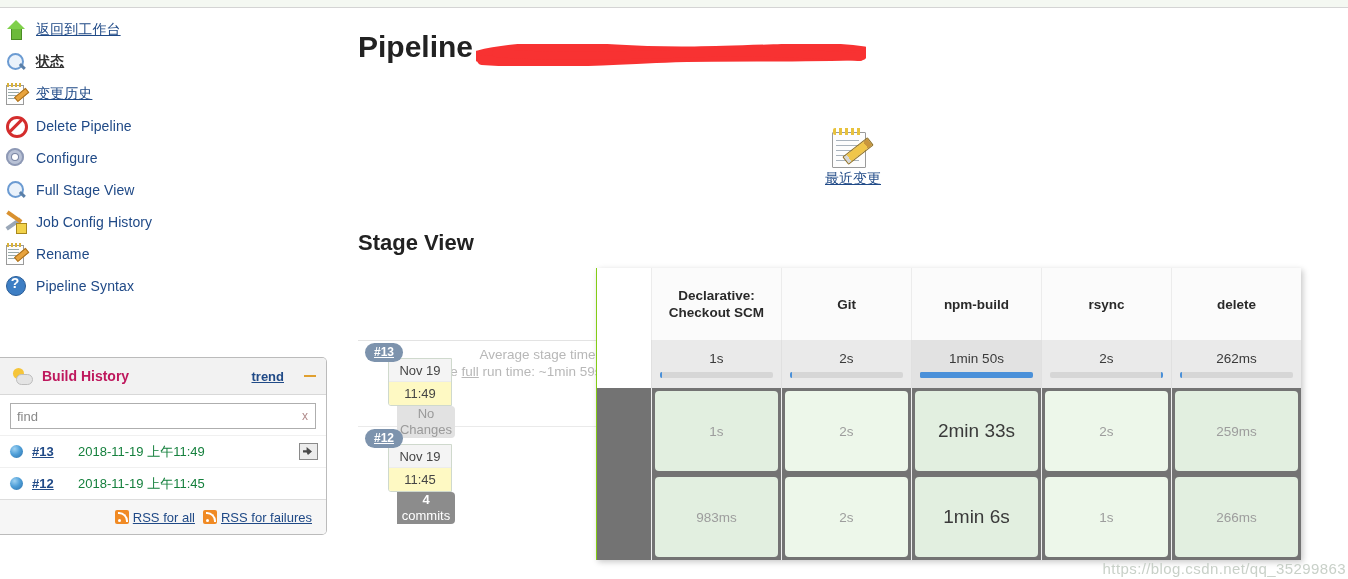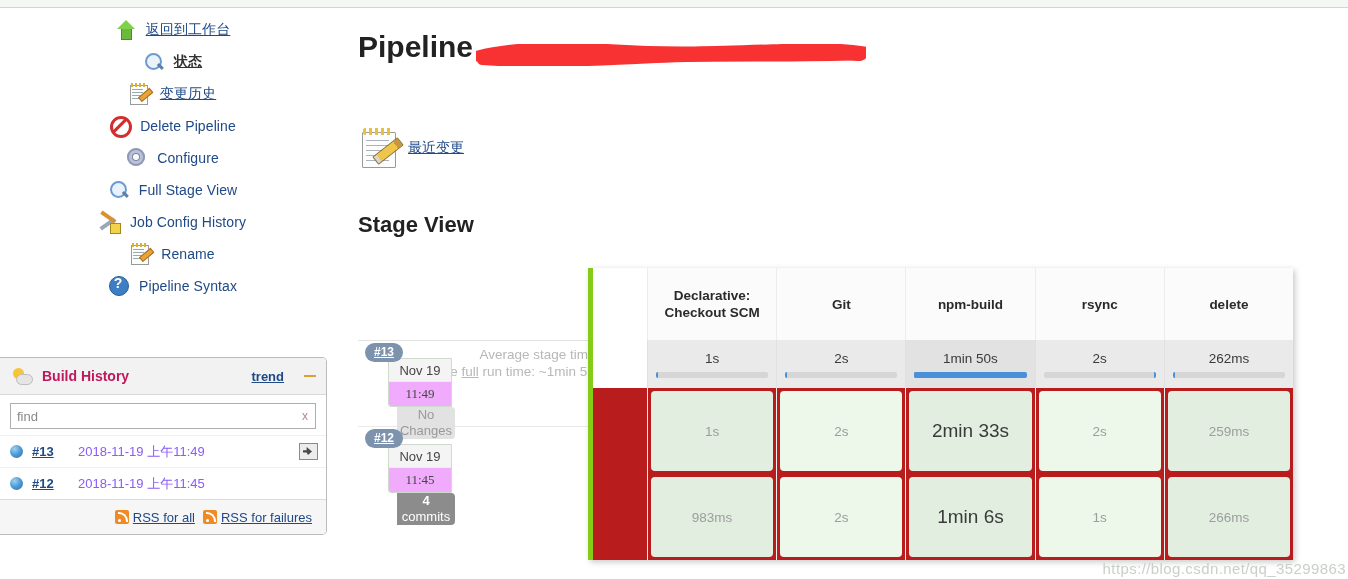--- a/index.html
+++ b/index.html
@@ -35,21 +35,20 @@
   }
   .side-tasks {
     padding: 0 0 0 0;
   }
   .task {
     display: flex;
     align-items: center;
     height: 32px;
     padding-left: 4px;
     white-space: nowrap;
-    justify-content: center;
   }
   .task .ticon {
     width: 24px;
     height: 24px;
     flex: 0 0 24px;
     margin-right: 8px;
     position: relative;
     display: inline-block;
   }
   .task .tlabel {
@@ -336,21 +335,21 @@
     flex: 0 0 13px;
   }
   .bh-num {
     color: #204a87;
     text-decoration: underline;
     font-weight: bold;
     font-size: 13px;
     width: 46px;
   }
   .bh-date {
-    color: #8b5cf6;
+    color: #15803d;
     font-size: 13px;
     flex: 1;
   }
   .bh-console {
     width: 17px; height: 15px;
     border: 1px solid #8a8a8a;
     background: #ececec;
     position: relative;
   }
   .bh-console::before {
@@ -422,20 +421,21 @@
     left: 118px;
     top: 14px;
     width: 390px;
     height: 22px;
     pointer-events: none;
   }
   .changes-link {
     display: flex;
     align-items: center;
     margin-top: 62px;
+    flex-direction: column;
   }
   .changes-icon {
     width: 44px; height: 44px;
     position: relative;
     margin-right: 6px;
   }
   .changes-icon .pad {
     position: absolute;
     left: 4px; top: 6px;
     width: 32px; height: 34px;
@@ -539,26 +539,25 @@
   }
   .dtbox .dt .d1 {
     background: #f4f4f4;
     color: #454545;
     font-size: 13px;
     text-align: center;
     padding: 4px 0 3px;
     border-bottom: 1px solid #ececec;
   }
   .dtbox .dt .d2 {
-    background: #f0abfc;
+    background: #fef9c3;
     color: #454545;
     font-size: 13px;
     text-align: center;
     padding: 4px 0 4px;
-    font-family: Liberation Serif, serif;
   }
   .dtbox .chg {
     width: 58px;
     border-radius: 0 4px 4px 0;
     display: flex;
     flex-direction: column;
     align-items: center;
     justify-content: center;
     font-size: 13px;
     line-height: 16px;
@@ -573,27 +572,27 @@
   }
   .chg.commits {
     background: #8c8c8c;
     color: #fff;
   }
   .chg.commits .n { font-weight: bold; }
 
   
   .grid-overlay {
     position: absolute;
-    left: 230px;
+    left: 238px;
     top: -72px;
     width: 705px;
-    background: #b91c1c;
+    background: #737373;
     box-shadow: 2px 2px 6px rgba(0,0,0,0.22);
     box-sizing: border-box;
-    border-left: 5px solid #84cc16;
+    border-left: 1px solid #84cc16;
   }
   .grid-inner {
     display: grid;
     grid-template-columns: 54px 1fr 1fr 1fr 1fr 1fr;
   }
   .hdr-cell {
     height: 72px;
     background: #fbfbfb;
     border-left: 1px solid #ececec;
     display: flex;

